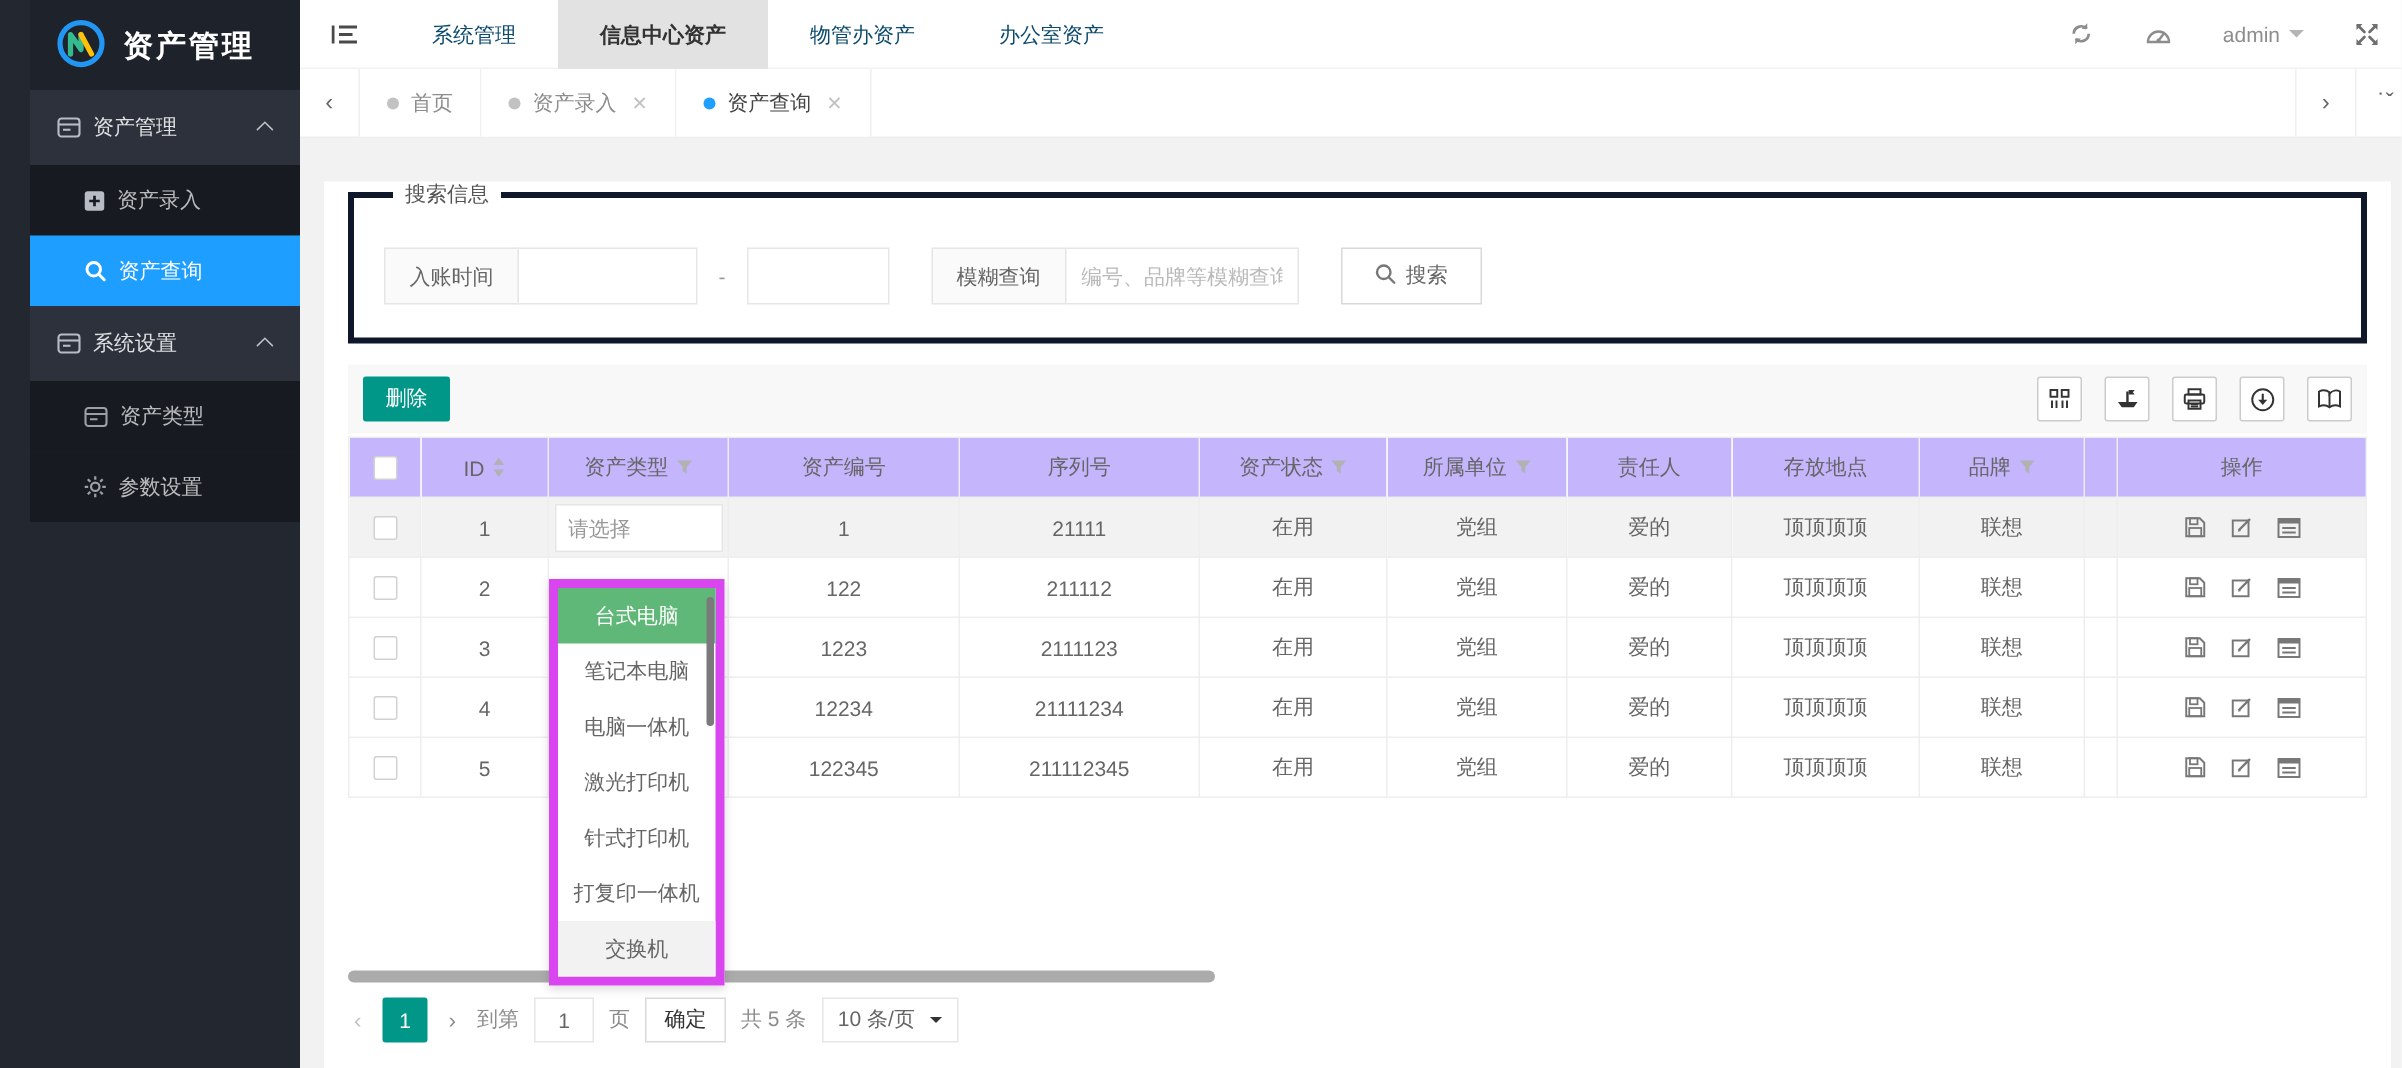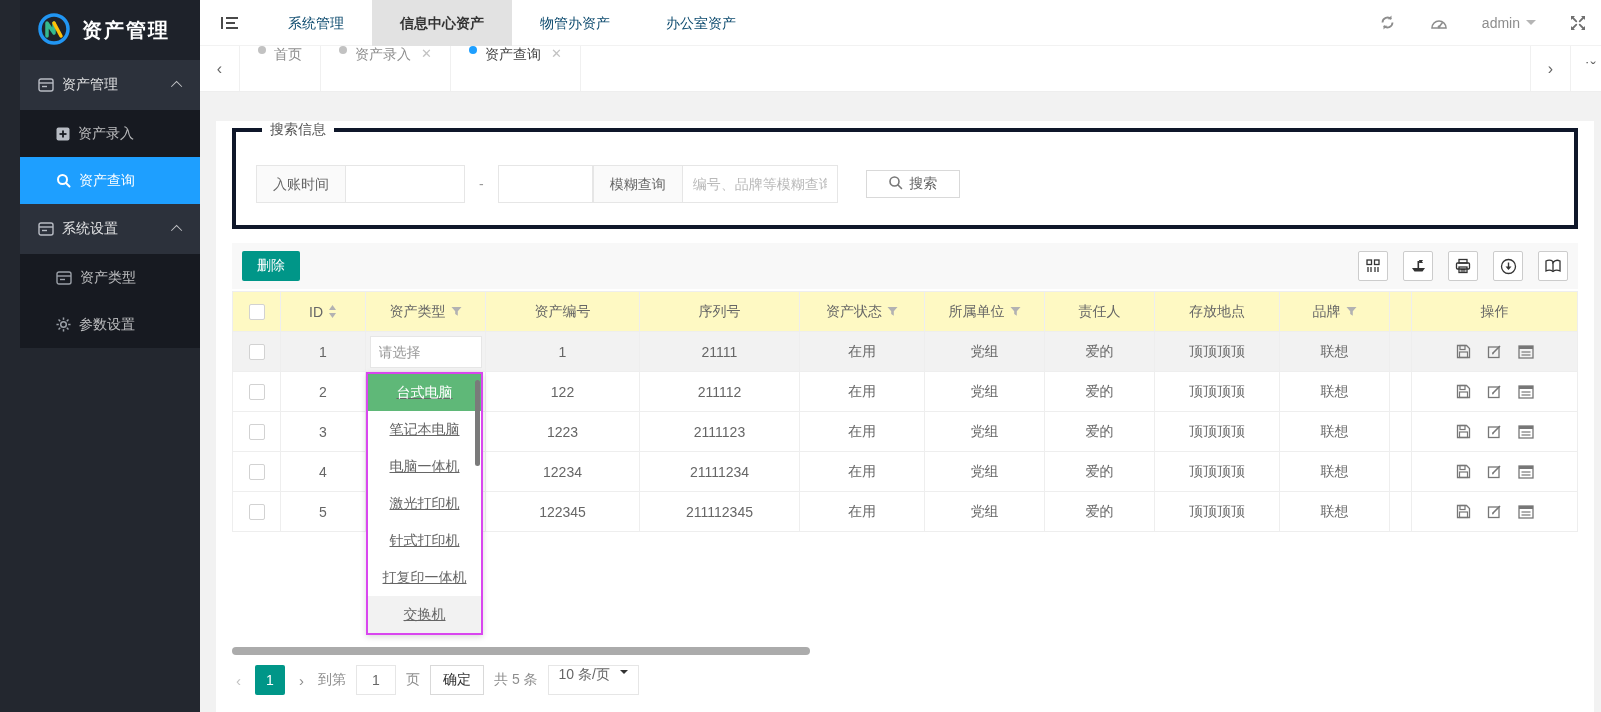--- a/index.html
+++ b/index.html
@@ -27,77 +27,77 @@
   .top-nav .nav-it { padding:0 28px; line-height:46px; color:#0c4a6e; cursor:pointer; }
   .top-nav .nav-it.active { background:#E2E2E2; color:#333; font-weight:bold; }
   .top-right { margin-left:auto; display:flex; align-items:center; gap:34px; padding-right:24px; }
   .top-right .ic { cursor:pointer; display:flex; align-items:center; }
   .user-box { color:#8d8d8d; display:flex; align-items:center; gap:6px; cursor:pointer; }
   .caret-down { width:0; height:0; border:5px solid transparent; border-top-color:#b5b5b5; margin-top:5px; }
 
   .tabstrip { height:46px; background:#fff; display:flex; align-items:stretch; border-bottom:1px solid #eee; }
   .tab-arrow { width:40px; display:flex; align-items:center; justify-content:center; color:#666; font-size:16px; border-right:1px solid #f0f0f0; cursor:pointer; }
   .tab-arrow.rb { border-right:none; border-left:1px solid #f0f0f0; }
-  .tabitem { display:flex; align-items:flex-start; gap:8px; padding:0 18px; border-right:1px solid #f0f0f0; color:#8d8d8d; cursor:pointer; background:#fff; }
+  .tabitem { display:flex; align-items:center; gap:8px; padding:0 18px; border-right:1px solid #f0f0f0; color:#8d8d8d; cursor:pointer; background:#fff; }
   .tabitem .dot { width:8px; height:8px; border-radius:50%; background:#c2c2c2; }
   .tabitem.active { color:#444; }
   .tabitem.active .dot { background:#1E9FFF; }
   .tabitem .close-x { color:#c2c2c2; font-size:13px; margin-left:2px; }
   .tab-spacer { flex:1; }
 
   
   .content { flex:1; padding:15px 16px; overflow:hidden; }
   .card { background:#fff; height:620px; position:relative; }
 
   fieldset.search-fs { margin:14px 16px 0; border:4px solid #0f172a; padding:14px 20px 22px; }
   fieldset.search-fs legend { padding:0 8px; color:#555; font-size:14px; margin-left:6px; }
   .search-row { display:flex; align-items:center; margin-top:12px; }
   .lblbox { height:38px; line-height:36px; padding:0 16px; background:#fafafa; border:1px solid #e6e6e6; color:#666; white-space:nowrap; }
   .inp { height:38px; border:1px solid #e6e6e6; background:#fff; padding:0 10px; font-size:14px; color:#666; outline:none; font-family:inherit; }
   .inp::placeholder { color:#b9b9b9; }
   .date1 { width:120px; margin-left:-1px; }
   .sep { margin:0 14px; color:#999; }
   .date2 { width:95px; }
-  .fuzzy-group { display:flex; }
+  .fuzzy-group { margin-left:28px; display:flex; }
   .fuzzy-inp { width:156px; margin-left:-1px; }
-  .search-btn { margin-left:28px; height:28px; width:94px; background:#fff; border:1px solid #d9d9d9; display:flex; align-items:center; justify-content:center; gap:6px; color:#666; cursor:pointer; font-size:14px; }
+  .search-btn { margin-left:28px; height:38px; width:94px; background:#fff; border:1px solid #d9d9d9; display:flex; align-items:center; justify-content:center; gap:6px; color:#666; cursor:pointer; font-size:14px; }
 
   .toolbar { margin:14px 16px 0; background:#f8f8f8; padding:8px 10px; display:flex; align-items:flex-start; }
   .del-btn { height:30px; padding:0 15px; background:#009688; color:#fff; border:none; border-radius:2px; font-size:14px; cursor:pointer; font-family:inherit; }
   .tool-icons { margin-left:auto; display:flex; gap:15px; }
   .tool-ic { width:30px; height:30px; background:#fff; border:1px solid #ccc; border-radius:2px; display:flex; align-items:center; justify-content:center; cursor:pointer; }
 
   .table-wrap { margin:2px 16px 0; position:relative; height:366px; }
   table.grid { border-collapse:collapse; table-layout:fixed; width:1345px; }
   .grid th, .grid td { border:1px solid #eee; height:40px; text-align:center; font-weight:normal; color:#666; overflow:hidden; white-space:nowrap; }
-  .grid thead th { background:#fef9c3; }
+  .grid thead th { background:#c4b5fd; }
   .grid tr.hovered td { background:#f2f2f2; }
   .hd-flex { display:inline-flex; align-items:center; gap:5px; }
   .cbx { width:16px; height:16px; border:1px solid #d2d2d2; border-radius:2px; background:#fff; display:inline-block; vertical-align:middle; cursor:pointer; }
   .type-input { width:112px; height:32px; border:1px solid #e6e6e6; padding:0 8px; font-size:14px; color:#666; outline:none; font-family:inherit; }
   .type-input::placeholder { color:#999; }
   .act-ics { display:flex; justify-content:center; gap:16px; }
   .act-ics .ai { cursor:pointer; display:flex; align-items:center; }
 
-  .dd-panel { position:absolute; left:134px; top:81px; width:117px; background:#fff; border:2px solid #d946ef; box-shadow:0 2px 6px rgba(0,0,0,.15); z-index:6;text-decoration:underline; }
+  .dd-panel { position:absolute; left:134px; top:95px; width:117px; background:#fff; border:6px solid #d946ef; box-shadow:0 2px 6px rgba(0,0,0,.15); z-index:6; }
   .dd-it { height:37px; line-height:37px; text-align:center; color:#666; cursor:pointer; }
   .dd-it.sel { background:#5FB878; color:#fff; }
   .dd-it.hov { background:#f2f2f2; }
   .dd-scroll { position:absolute; right:1px; top:6px; width:5px; height:86px; background:#7a7a7a; border-radius:3px; }
 
   .hscroll-thumb { position:absolute; left:0; bottom:2px; width:578px; height:8px; background:#ababab; border-radius:4px; cursor:pointer; }
 
   .pagination { margin:8px 16px 0; display:flex; align-items:center; gap:10px; height:30px; }
   .pg-arrow { color:#c2c2c2; font-size:15px; padding:0 4px; cursor:pointer; }
   .pg-arrow.en { color:#8d8d8d; }
   .pg-cur { width:30px; height:30px; background:#009688; color:#fff; display:flex; align-items:center; justify-content:center; border-radius:2px; cursor:pointer; }
   .pg-txt { color:#8d8d8d; }
   .pg-input { width:40px; height:30px; border:1px solid #e6e6e6; text-align:center; color:#666; outline:none; font-family:inherit; font-size:14px; }
   .pg-btn { height:30px; padding:0 12px; background:#fff; border:1px solid #d9d9d9; color:#333; cursor:pointer; font-family:inherit; font-size:14px; }
-  .pg-select { height:30px; border:1px solid #e6e6e6; display:flex; align-items:flex-start; gap:10px; padding:0 10px; color:#666; cursor:pointer; }
+  .pg-select { height:30px; border:1px solid #e6e6e6; display:flex; align-items:center; gap:10px; padding:0 10px; color:#666; cursor:pointer; }
   .pg-select .caret-down { margin-top:4px; border-top-color:#333; border-width:4px; }
 </style>
 </head>
 <body>
 
 <div class="app">
 
   <aside class="sidebar">
     <div class="logo-row">
       <span>

